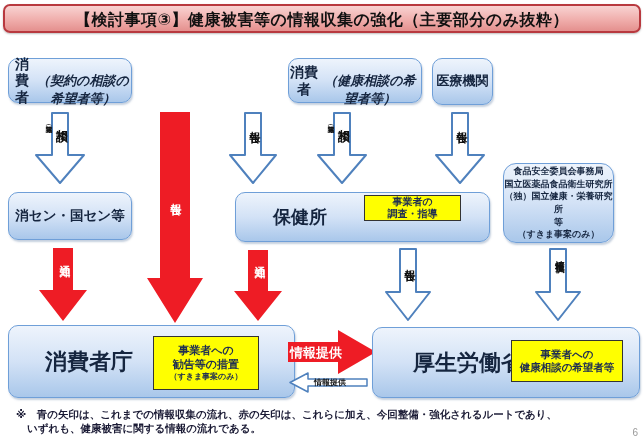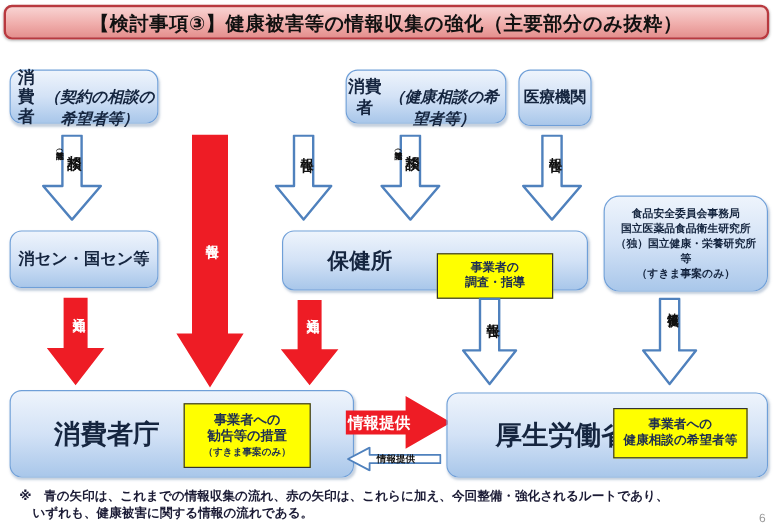--- a/index.html
+++ b/index.html
@@ -125,27 +125,27 @@
     <div class="vlabel" style="left:20px; top:10px; font-size:11px;">報告</div>
   </div>
 
   <div class="bluebox" style="left:8px; top:192px; width:124px; height:48px;">
     <div class="bb-title" style="font-size:13.5px;">消セン・</div>
     <div class="bb-title" style="font-size:13.5px;">国セン等</div>
   </div>
 
   <div class="bluebox" style="left:235px; top:192px; width:255px; height:50px; flex-direction:row; justify-content:flex-start;">
     <div class="bb-title" style="font-size:18px; width:128px;">保健所</div>
-    <div class="yellowbox" style="left:128px; top:18px; width:97px; height:38px; font-size:10px;">
+    <div class="yellowbox" style="left:128px; top:2px; width:97px; height:26px; font-size:10px;">
       <div>事業者の</div>
       <div>調査・指導</div>
     </div>
   </div>
 
-  <div class="bluebox" style="left:503px; top:163px; width:137px; height:80px; border-radius:13px;align-items:center;">
+  <div class="bluebox" style="left:503px; top:163px; width:111px; height:80px; border-radius:13px;align-items:center;">
     <div style="font-size:9px; font-weight:bold; line-height:1.4;">
       <div>食品安全委員会事務局</div>
       <div>国立医薬品食品衛生研究所</div>
       <div>（独）国立健康・栄養研究所</div>
       <div>等</div>
       <div>（すきま事案のみ）</div>
     </div>
   </div>
 
   <div class="arrow" style="left:38px; top:248px;">

